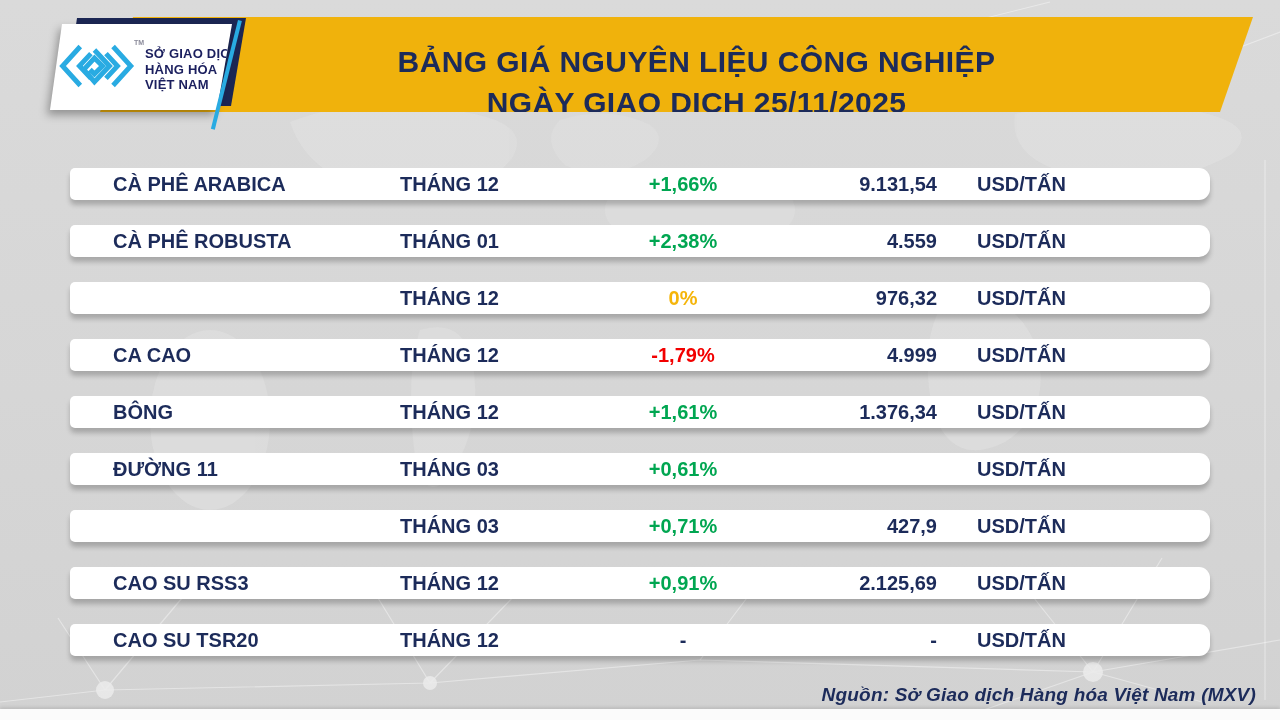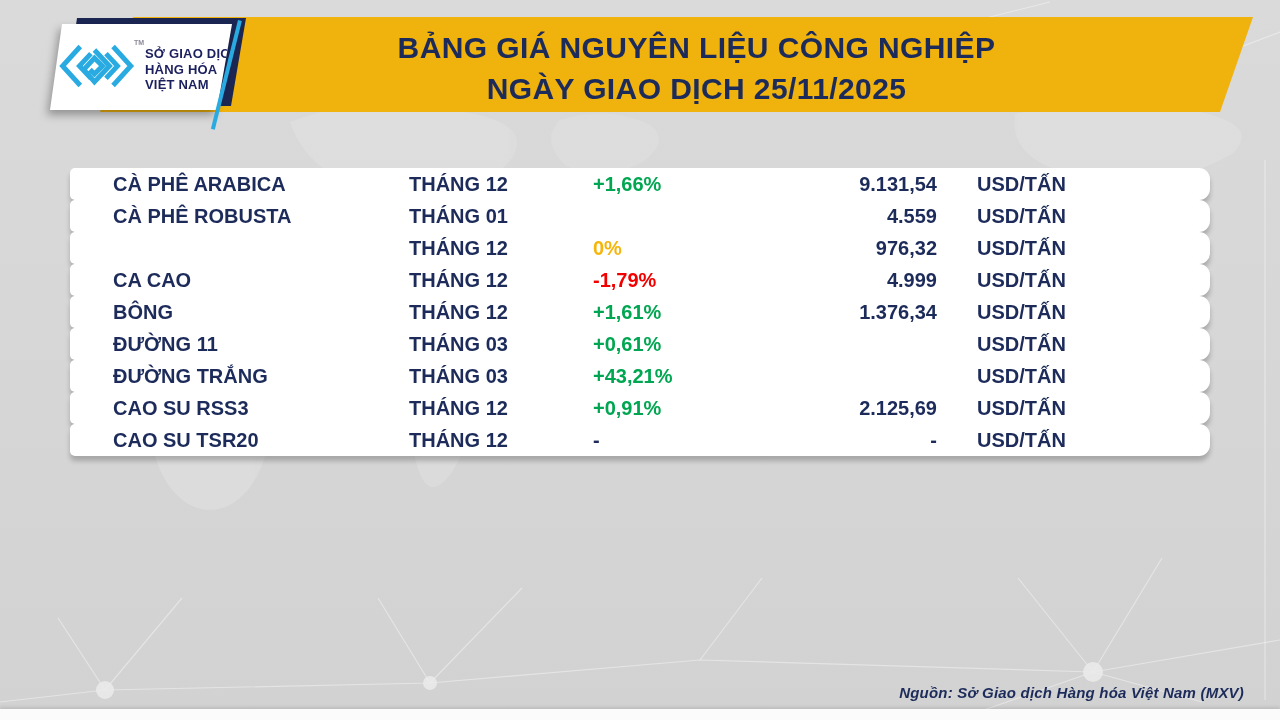--- a/index.html
+++ b/index.html
@@ -9,21 +9,21 @@
     font-family:"Liberation Sans","DejaVu Sans",sans-serif;
   }
   .bg{position:absolute;inset:0;width:100%;height:100%;}
   
   .banner{
     position:absolute;left:100px;top:17px;width:1153px;height:95px;
     background:var(--banner-yellow,#F0B20C);
     clip-path:polygon(33px 0,100% 0,calc(100% - 33px) 100%,0 100%);
   }
   .banner .title{
-    position:absolute;left:40px;right:0;top:10px;text-align:center;
+    position:absolute;left:40px;right:0;top:24px;text-align:center;
     color:var(--navy,#1C2B5A);font-weight:bold;font-size:30px;line-height:41px;
     letter-spacing:.4px;
   }
   .logo-back{
     position:absolute;left:64px;top:18px;width:182px;height:88px;
     background:#1B2653;
     clip-path:polygon(13px 0,100% 0,calc(100% - 15px) 100%,0 100%);
   }
   .logo-wrap{position:absolute;left:50px;top:24px;width:182px;height:86px;
     filter:drop-shadow(-3px 5px 4px rgba(0,0,0,.32));}
@@ -37,39 +37,39 @@
     position:absolute;left:95px;top:22px;color:#1B1F5E;font-weight:bold;
     font-size:13px;line-height:15.5px;letter-spacing:.2px;white-space:nowrap;
   }
   .accent-line{
     position:absolute;left:238px;top:20px;width:4px;height:112px;
     background:var(--logo-blue,#29ABE2);transform:rotate(14deg);transform-origin:top left;
   }
   
   .rows{position:absolute;left:70px;top:168px;}
   .row{
-    position:relative;width:1140px;height:32px;background:#fff;
+    position:relative;width:1140px;height:32px;margin-bottom:25px;background:#fff;
     border-radius:5px 11px 11px 5px;box-shadow:0 5px 5px rgba(0,0,0,.22);
     font-size:20px;font-weight:bold;color:var(--navy,#1C2B5A);line-height:32px;
     white-space:nowrap;
   }
   .row span{position:absolute;top:0;}
   .c-name{left:43px;}
-  .c-month{left:339px;}
-  .c-change{left:523px;width:180px;}
+  .c-month{left:330px;}
+  .c-change{left:523px;width:180px;text-align:center;}
   .c-price{left:620px;width:247px;text-align:right;}
   .c-unit{left:907px;}
   .c-change.up{color:var(--green,#00A651);}
   .c-change.down{color:var(--red,#F20000);}
   .c-change.flat{color:var(--flat-yellow,#F5B50A);}
   .c-change.none{color:var(--navy,#1C2B5A);}
   
   .source{
-    position:absolute;right:36px;top:684px;color:var(--navy,#1C2B5A);
-    font-size:15px;font-weight:bold;font-style:italic;letter-spacing:.2px;
+    position:absolute;right:24px;top:684px;color:var(--navy,#1C2B5A);
+    font-size:19px;font-weight:bold;font-style:italic;letter-spacing:.2px;
   }
   .bottom-strip{
     position:absolute;left:0;bottom:0;width:100%;height:11px;background:#fbfbfb;
     box-shadow:0 -2px 3px rgba(0,0,0,.10);
   }
 </style>
 </head>
 <body>
 
 <div class="stage">
@@ -130,20 +130,21 @@
       <span class="c-name">CÀ PHÊ ARABICA</span>
       <span class="c-month">THÁNG 12</span>
       <span class="c-change up">+1,66%</span>
       <span class="c-price">9.131,54</span>
       <span class="c-unit">USD/TẤN</span>
     </div>
 
     <div class="row">
       <span class="c-name">CÀ PHÊ ROBUSTA</span>
       <span class="c-month">THÁNG 01</span>
+      <span class="c-change up">+2,38%</span>
       <span class="c-price">4.559</span>
       <span class="c-unit">USD/TẤN</span>
     </div>
 
     <div class="row">
       <span class="c-month">THÁNG 12</span>
       <span class="c-change flat">0%</span>
       <span class="c-price">976,32</span>
       <span class="c-unit">USD/TẤN</span>
     </div>
@@ -165,23 +166,23 @@
     </div>
 
     <div class="row">
       <span class="c-name">ĐƯỜNG 11</span>
       <span class="c-month">THÁNG 03</span>
       <span class="c-change up">+0,61%</span>
       <span class="c-unit">USD/TẤN</span>
     </div>
 
     <div class="row">
-      <span class="c-name">ĐƯỜNG TRẮNG</span>
       <span class="c-month">THÁNG 03</span>
-      <span class="c-change up">+43,21%</span>
+      <span class="c-change up">+0,71%</span>
+      <span class="c-price">427,9</span>
       <span class="c-unit">USD/TẤN</span>
     </div>
 
     <div class="row">
       <span class="c-name">CAO SU RSS3</span>
       <span class="c-month">THÁNG 12</span>
       <span class="c-change up">+0,91%</span>
       <span class="c-price">2.125,69</span>
       <span class="c-unit">USD/TẤN</span>
     </div>

